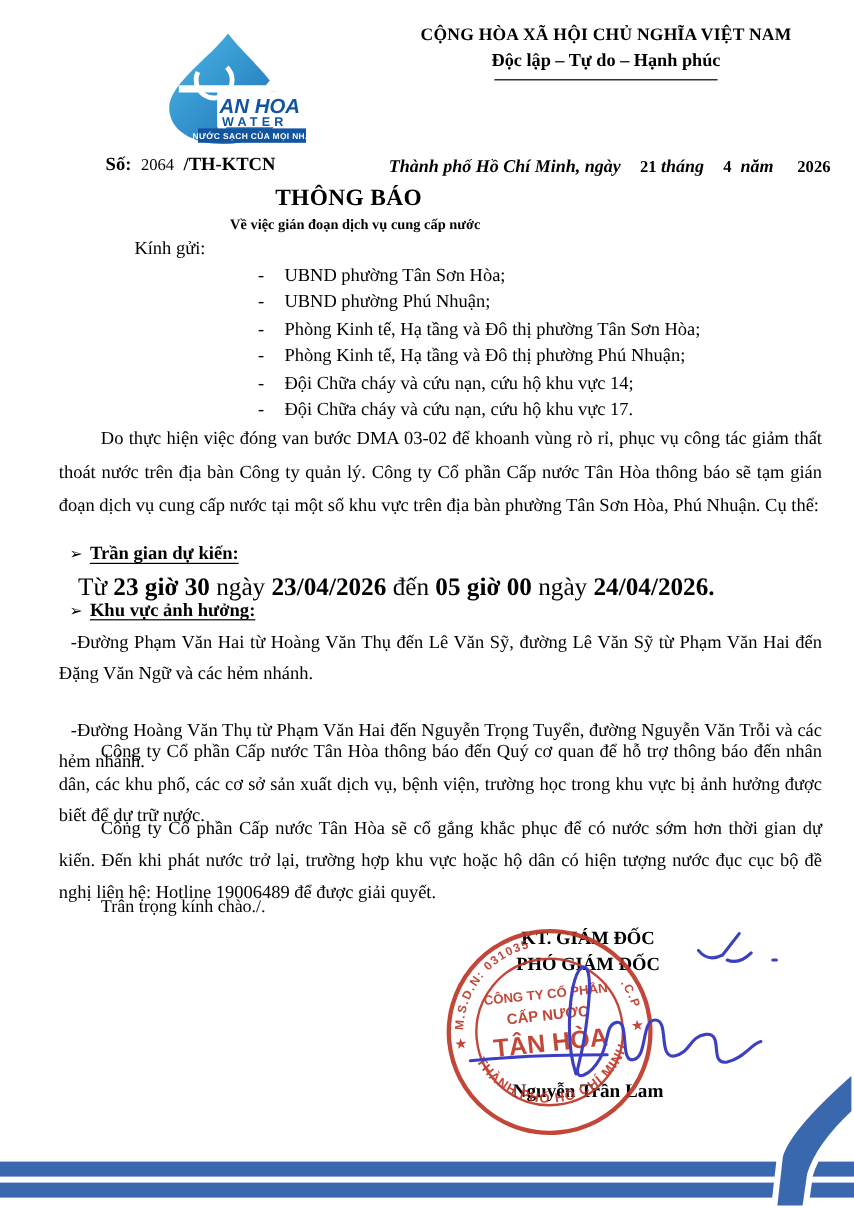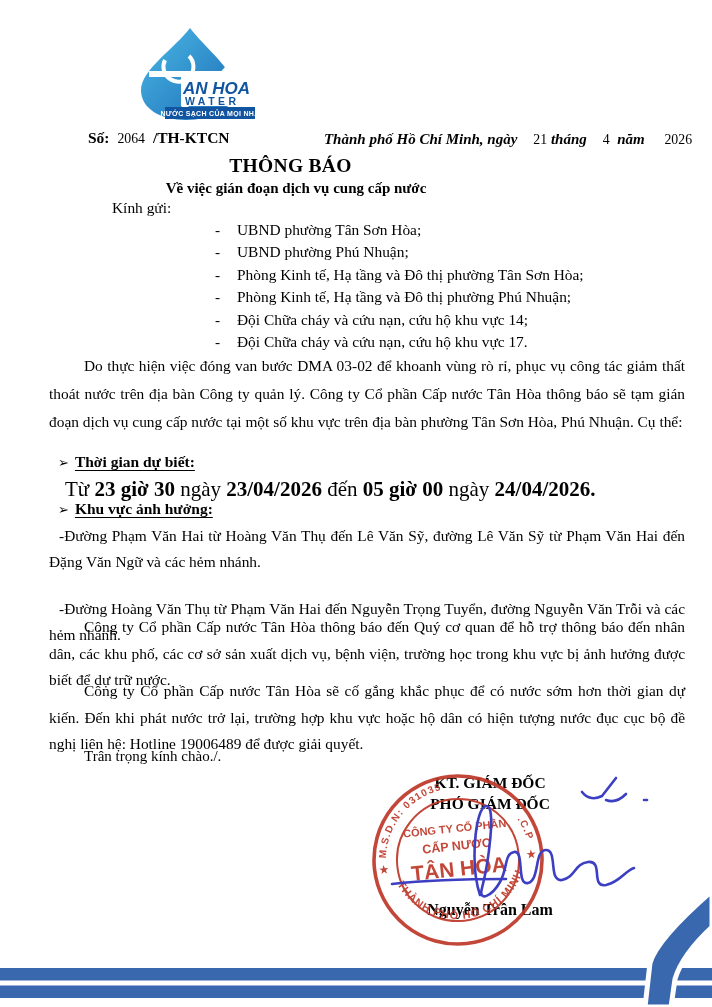--- a/index.html
+++ b/index.html
@@ -17,26 +17,26 @@
   .nat1{font-weight:bold; font-size:14.6px; letter-spacing:.2px;}
   .nat2{font-weight:bold; font-size:15.2px; margin-top:3px;}
   .nat-divider{width:186px; border-top:1.6px solid #000; margin:6px auto 0;}
 
   .logo-svg{left:135px; top:26px; width:122px; height:96px;}
 
   .so-line{left:88px; top:129px; font-size:15.5px;}
   .so-number{font-weight:normal; font-size:13.8px; padding:0 4px;}
   .date-line{left:320px; top:131px; width:376px; text-align:center;
              font-size:15px; font-weight:bold; font-style:italic;}
-  .date-num{font-weight:normal; font-style:normal; font-size:13.8px;margin-left:16px;}
+  .date-num{font-weight:bold; font-style:normal; font-size:13.8px;margin-left:16px;}
 
   .doc-title{left:0; top:155px; width:581px; text-align:center;
              font-weight:bold; font-size:19.5px; letter-spacing:.3px;}
   .doc-subtitle{left:0; top:180px; width:592px; text-align:center;
-                font-weight:bold; font-size:15px;}
+                font-weight:bold; font-size:12px;}
 
   .salutation{left:112px; top:199px; font-size:15.4px;}
 
   .recipients{left:215px; top:219px; font-size:15.4px;}
   .rrow{display:flex; height:22.4px; line-height:22.4px;}
   .rdash{width:22px;}
 
   .bodytext{left:49px; width:636px; font-size:15.4px; text-align:justify;}
   .p-indent{text-indent:35px;}
   .a-indent{text-indent:10px;}
@@ -86,20 +86,25 @@
     <path d="M14,48 H90" stroke="#ffffff" stroke-width="6"></path>
     <path d="M82,50 L98,32 L98,50 Z" fill="#ffffff"></path>
     <path d="M50,52 V90" stroke="#ffffff" stroke-width="7"></path>
     <rect x="46" y="50" width="76" height="30" fill="#ffffff"></rect>
     <text x="48" y="68" font-size="17" font-weight="bold" font-style="italic" fill="#11549f">AN HOA</text>
     <text x="50" y="79" font-size="10.5" font-weight="bold" letter-spacing="3.5" fill="#11549f">WATER</text>
     <rect x="30" y="81" width="90" height="12" fill="#11549f"></rect>
     <text x="75" y="89.5" font-size="7" font-weight="bold" fill="#ffffff" text-anchor="middle" letter-spacing=".3">NƯỚC SẠCH CỦA MỌI NHÀ</text>
   </svg>
 
+  <div class="abs nat-block">
+    <div class="nat1">CỘNG HÒA XÃ HỘI CHỦ NGHĨA VIỆT NAM</div>
+    <div class="nat2">Độc lập – Tự do – Hạnh phúc</div>
+    <div class="nat-divider"></div>
+  </div>
 
   <div class="abs so-line">
     <span class="b">Số:</span>
     <span class="so-number">2064</span>
     <span class="b">/TH-KTCN</span>
   </div>
   <div class="abs date-line">
     <span>Thành phố Hồ Chí Minh, ngày</span><span class="date-num">21</span>
     <span>tháng</span><span class="date-num">4</span>&nbsp;
     <span>năm</span>
@@ -133,21 +138,21 @@
       </div>
     <div class="rrow">
         <span class="rdash">-</span>
         <span>Đội Chữa cháy và cứu nạn, cứu hộ khu vực 17.</span>
       </div>
   </div>
 
   <div id="intro" class="abs bodytext p-indent">Do thực hiện việc đóng van bước DMA 03-02 để khoanh vùng rò rỉ, phục vụ công tác giảm thất thoát nước trên địa bàn Công ty quản lý. Công ty Cổ phần Cấp nước Tân Hòa thông báo sẽ tạm gián đoạn dịch vụ cung cấp nước tại một số khu vực trên địa bàn phường Tân Sơn Hòa, Phú Nhuận. Cụ thể:</div>
 
   <div id="h-time" class="abs sec-heading">
-    <span class="arrow">➢</span><span class="hl">Thời gian dự biết:</span>
+    <span class="arrow">➢</span><span class="hl">Trần gian dự kiến:</span>
   </div>
   <div class="abs time-line">
     <span>Từ </span><span class="b">23 giờ 30</span><span> ngày </span><span class="b">23/04/2026</span><span> đến </span><span class="b">05 giờ 00</span><span> ngày </span><span class="b">24/04/2026.</span>
   </div>
 
   <div id="h-area" class="abs sec-heading">
     <span class="arrow">➢</span><span class="hl">Khu vực ảnh hưởng:</span>
   </div>
   <div id="area1" class="abs bodytext a-indent">-Đường Phạm Văn Hai từ Hoàng Văn Thụ đến Lê Văn Sỹ, đường Lê Văn Sỹ từ Phạm Văn Hai đến Đặng Văn Ngữ và các hẻm nhánh.</div>
   <div id="area2" class="abs bodytext a-indent">-Đường Hoàng Văn Thụ từ Phạm Văn Hai đến Nguyễn Trọng Tuyển, đường Nguyễn Văn Trỗi và các hẻm nhánh.</div>

